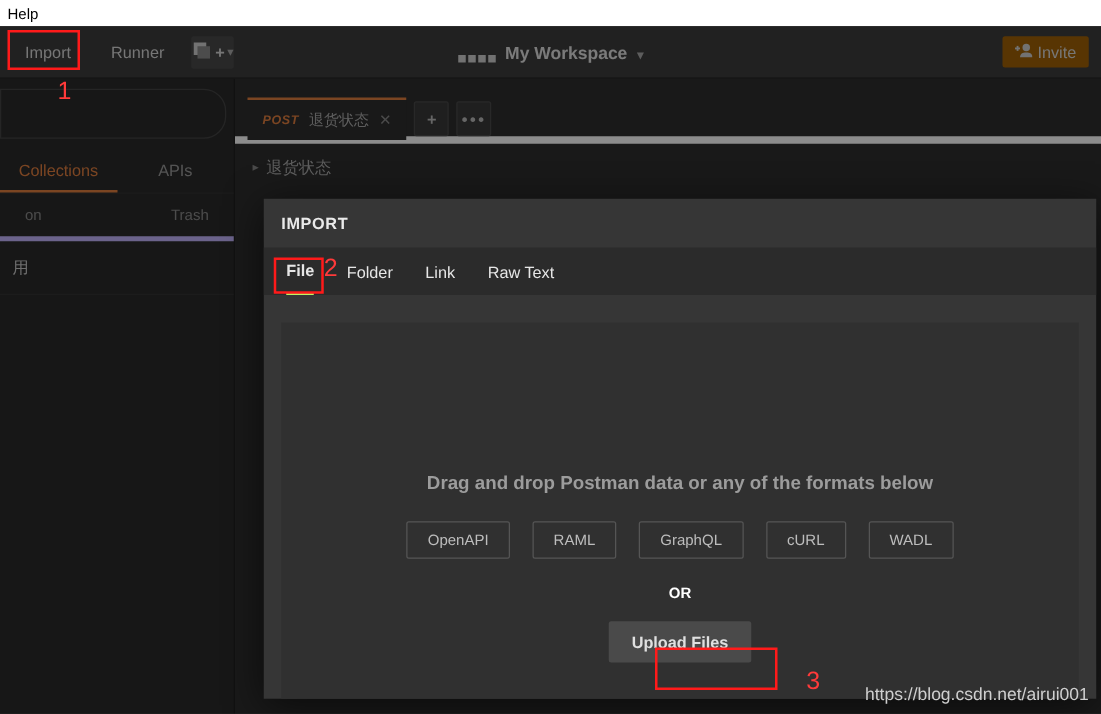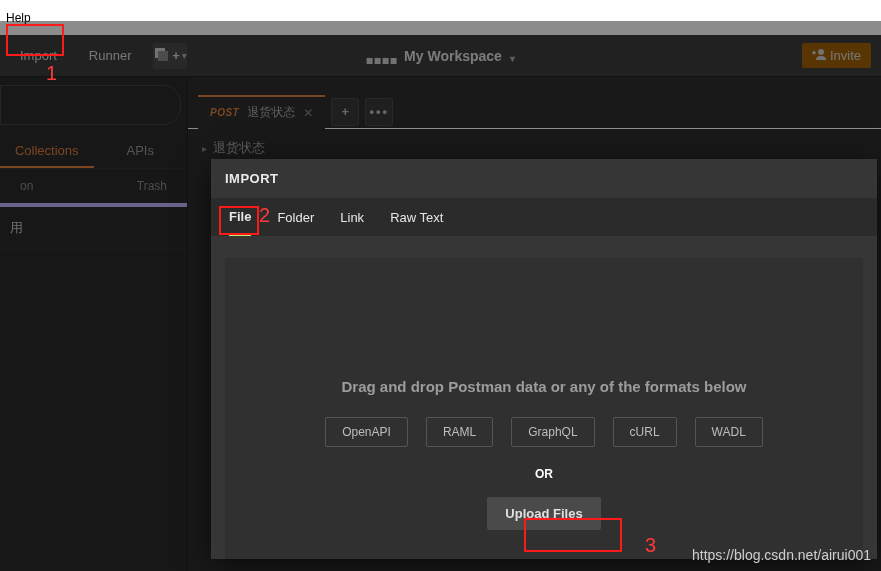--- a/index.html
+++ b/index.html
@@ -12,21 +12,21 @@
     position: relative;
   }
   .dim-overlay {
     position: absolute;
     top: 21px; left: 0; right: 0; bottom: 0;
     background: rgba(0,0,0,0.45);
     pointer-events: none;
     z-index: 5;
   }
   .menubar {
-    height: 35px;
+    height: 21px;
     background: #fff;
     color: #000;
     font-size: 12px;
     padding: 2px 6px;
     display: flex;
     align-items: center;
   }
   .toolbar {
     height: 42px;
     background: #3c3c3c;
@@ -103,21 +103,21 @@
   .sideitem {
     padding: 12px 10px;
     color: #c8c8c8;
     border-bottom: 1px solid #333;
   }
   .main { flex: 1; background: #2e2e2e; position: relative; }
   .tabbar {
     margin-top: 18px;
     height: 34px;
     display: flex; align-items: center;
-    border-bottom: 1px solid #ffffff;
+    border-bottom: 6px solid #ffffff;
     padding-left: 10px;
     gap: 6px;
   }
   .tab {
     display: flex; align-items: center; gap: 8px;
     padding: 0 12px; height: 34px;
     border-top: 2px solid #e07e3f;
     background: #2e2e2e;
     color: #aaa;
     font-size: 12px;

